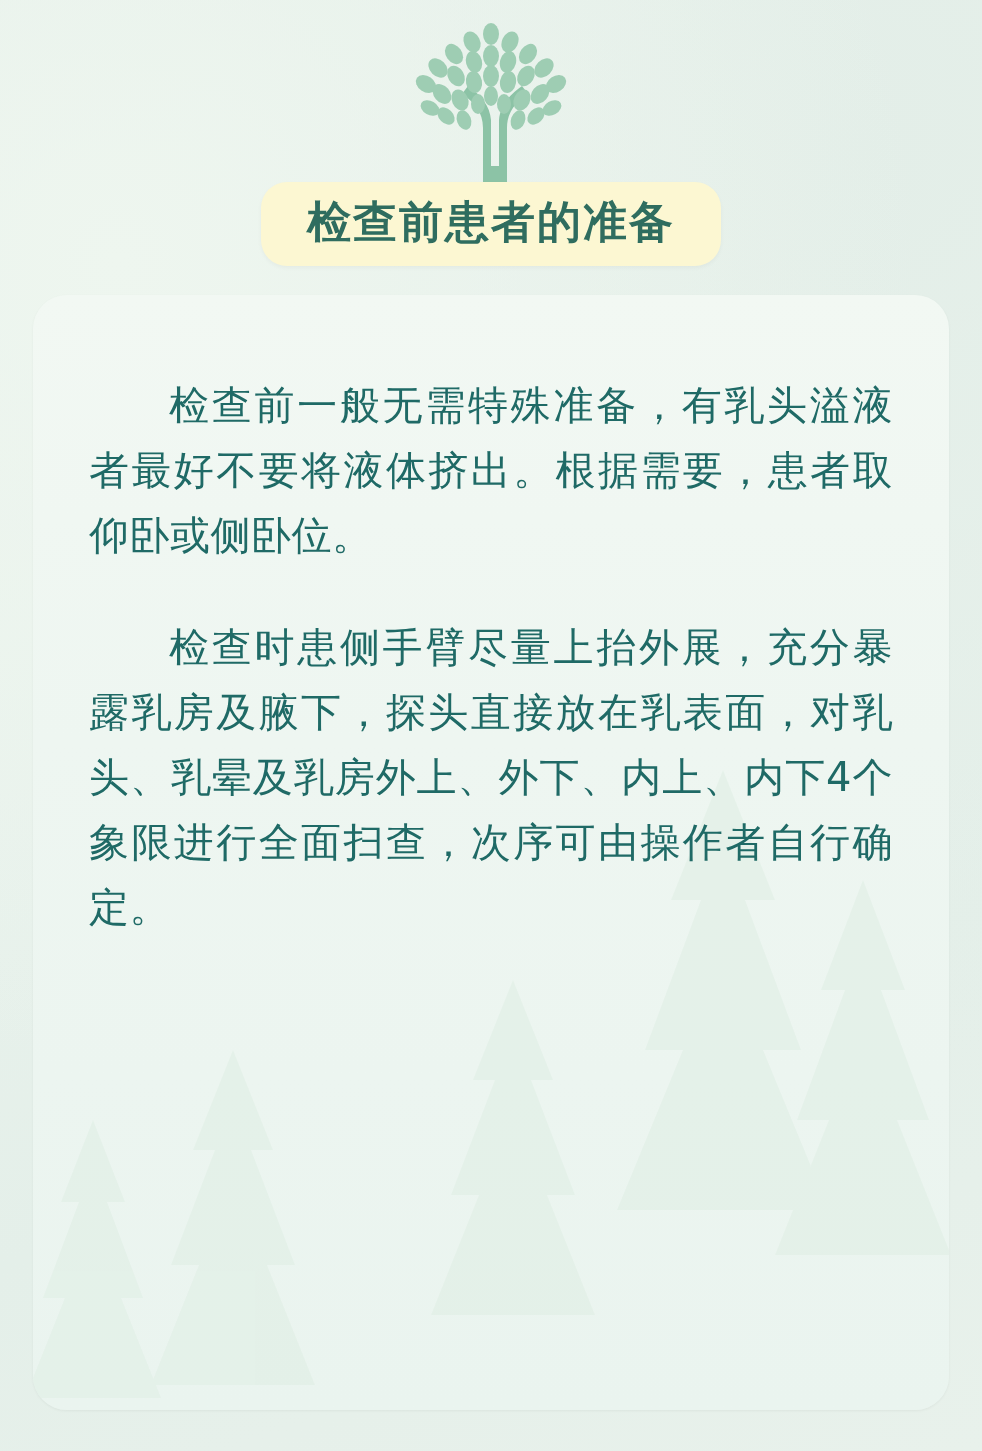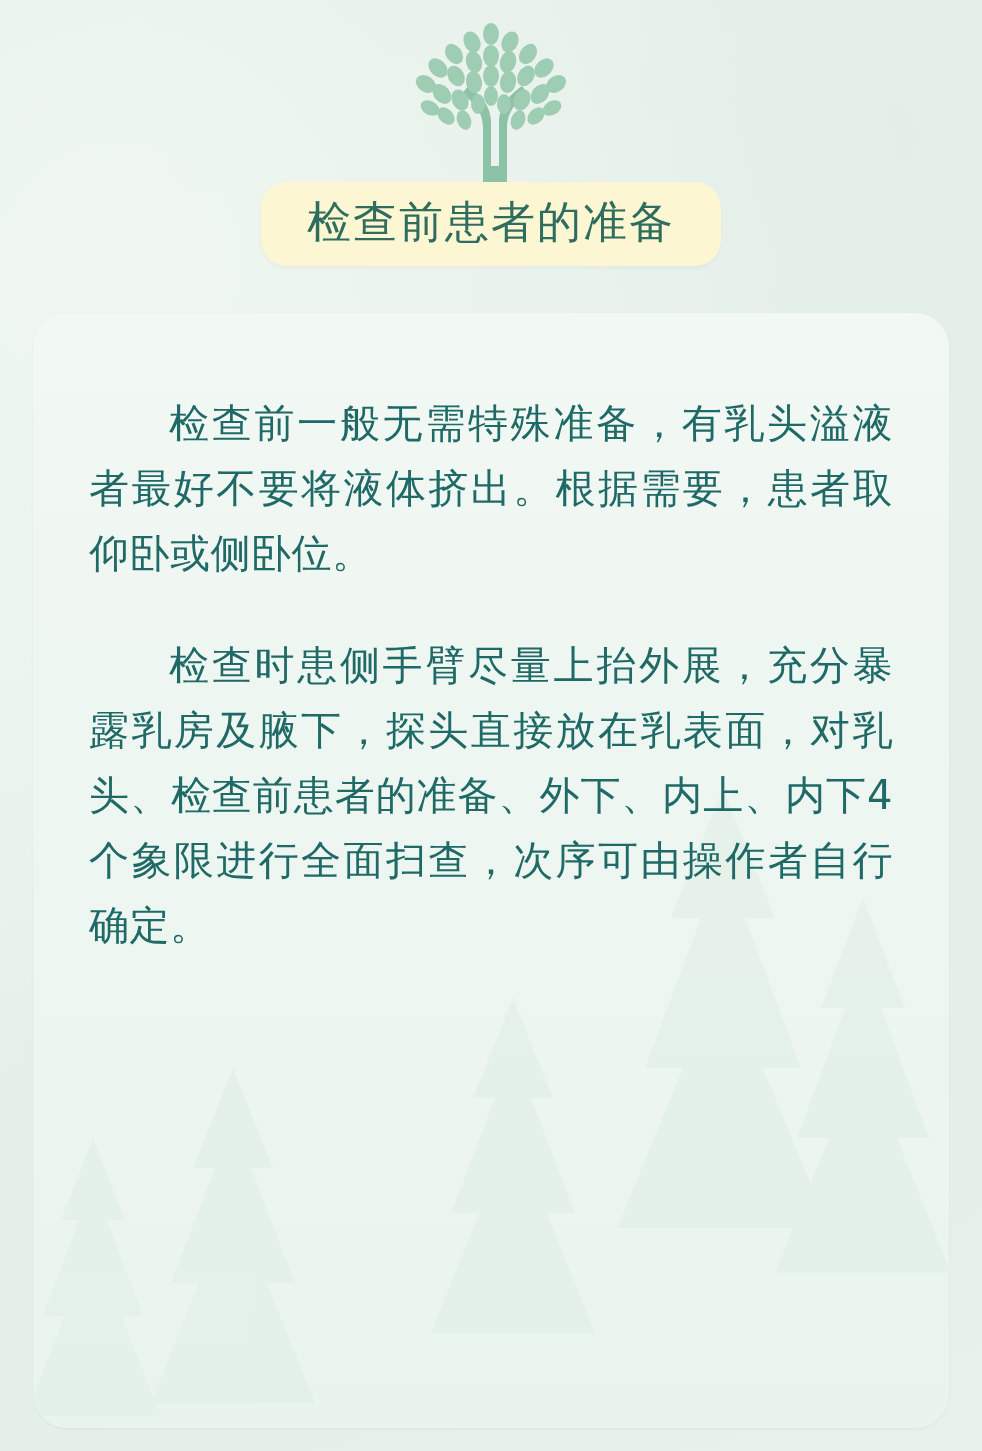--- a/index.html
+++ b/index.html
@@ -53,31 +53,31 @@
     left: 50%;
     transform: translateX(-50%);
     background: #fcf7d2;
     border-radius: 26px;
     padding: 18px 46px 22px 46px;
     box-shadow: 0 2px 4px rgba(0,0,0,0.04);
   }
   .title-pill .title-text {
     font-family: "DejaVu Sans", "Liberation Sans", sans-serif;
     font-size: 44px;
-    font-weight: normal;
+    font-weight: bold;
     color: #2f6d5f;
     letter-spacing: 2px;
     line-height: 1;
     white-space: nowrap;
   }
 
   
   .card {
     position: absolute;
-    top: 313px;
+    top: 295px;
     left: 33px;
     width: 916px;
     height: 1115px;
     background: linear-gradient(180deg, #f2f8f3 0%, #eef6f1 40%, #eaf4ef 100%);
     border-radius: 34px;
     box-shadow: 0 1px 3px rgba(0,0,0,0.05);
     overflow: hidden;
   }
 
   .card-inner {
@@ -158,17 +158,17 @@
         <path d="M690 120 L742 250 L712 250 L768 400 L730 400 L796 560 L584 560 L650 400 L612 400 L668 250 L638 250 Z"></path>
         <path d="M830 230 L872 340 L848 340 L896 470 L864 470 L918 605 L742 605 L796 470 L764 470 L812 340 L788 340 Z"></path>
         <path d="M480 330 L520 430 L498 430 L542 545 L514 545 L562 665 L398 665 L446 545 L418 545 L462 430 L440 430 Z"></path>
         <path d="M200 400 L240 500 L218 500 L262 615 L234 615 L282 735 L118 735 L166 615 L138 615 L182 500 L160 500 Z"></path>
         <path d="M60 470 L92 552 L74 552 L110 648 L88 648 L128 748 L-8 748 L32 648 L10 648 L46 552 L28 552 Z"></path>
       </g>
     </svg>
 
     <div class="card-inner">
       <p class="para">检查前一般无需特殊准备，有乳头溢液者最好不要将液体挤出。根据需要，患者取仰卧或侧卧位。</p>
-      <p class="para">检查时患侧手臂尽量上抬外展，充分暴露乳房及腋下，探头直接放在乳表面，对乳头、检查前患者的准备、外下、内上、内下4个象限进行全面扫查，次序可由操作者自行确定。</p>
+      <p class="para">检查时患侧手臂尽量上抬外展，充分暴露乳房及腋下，探头直接放在乳表面，对乳头、乳晕及乳房外上、外下、内上、内下4个象限进行全面扫查，次序可由操作者自行确定。</p>
     </div>
 
   </div>
 </div>
 
 </body></html>

